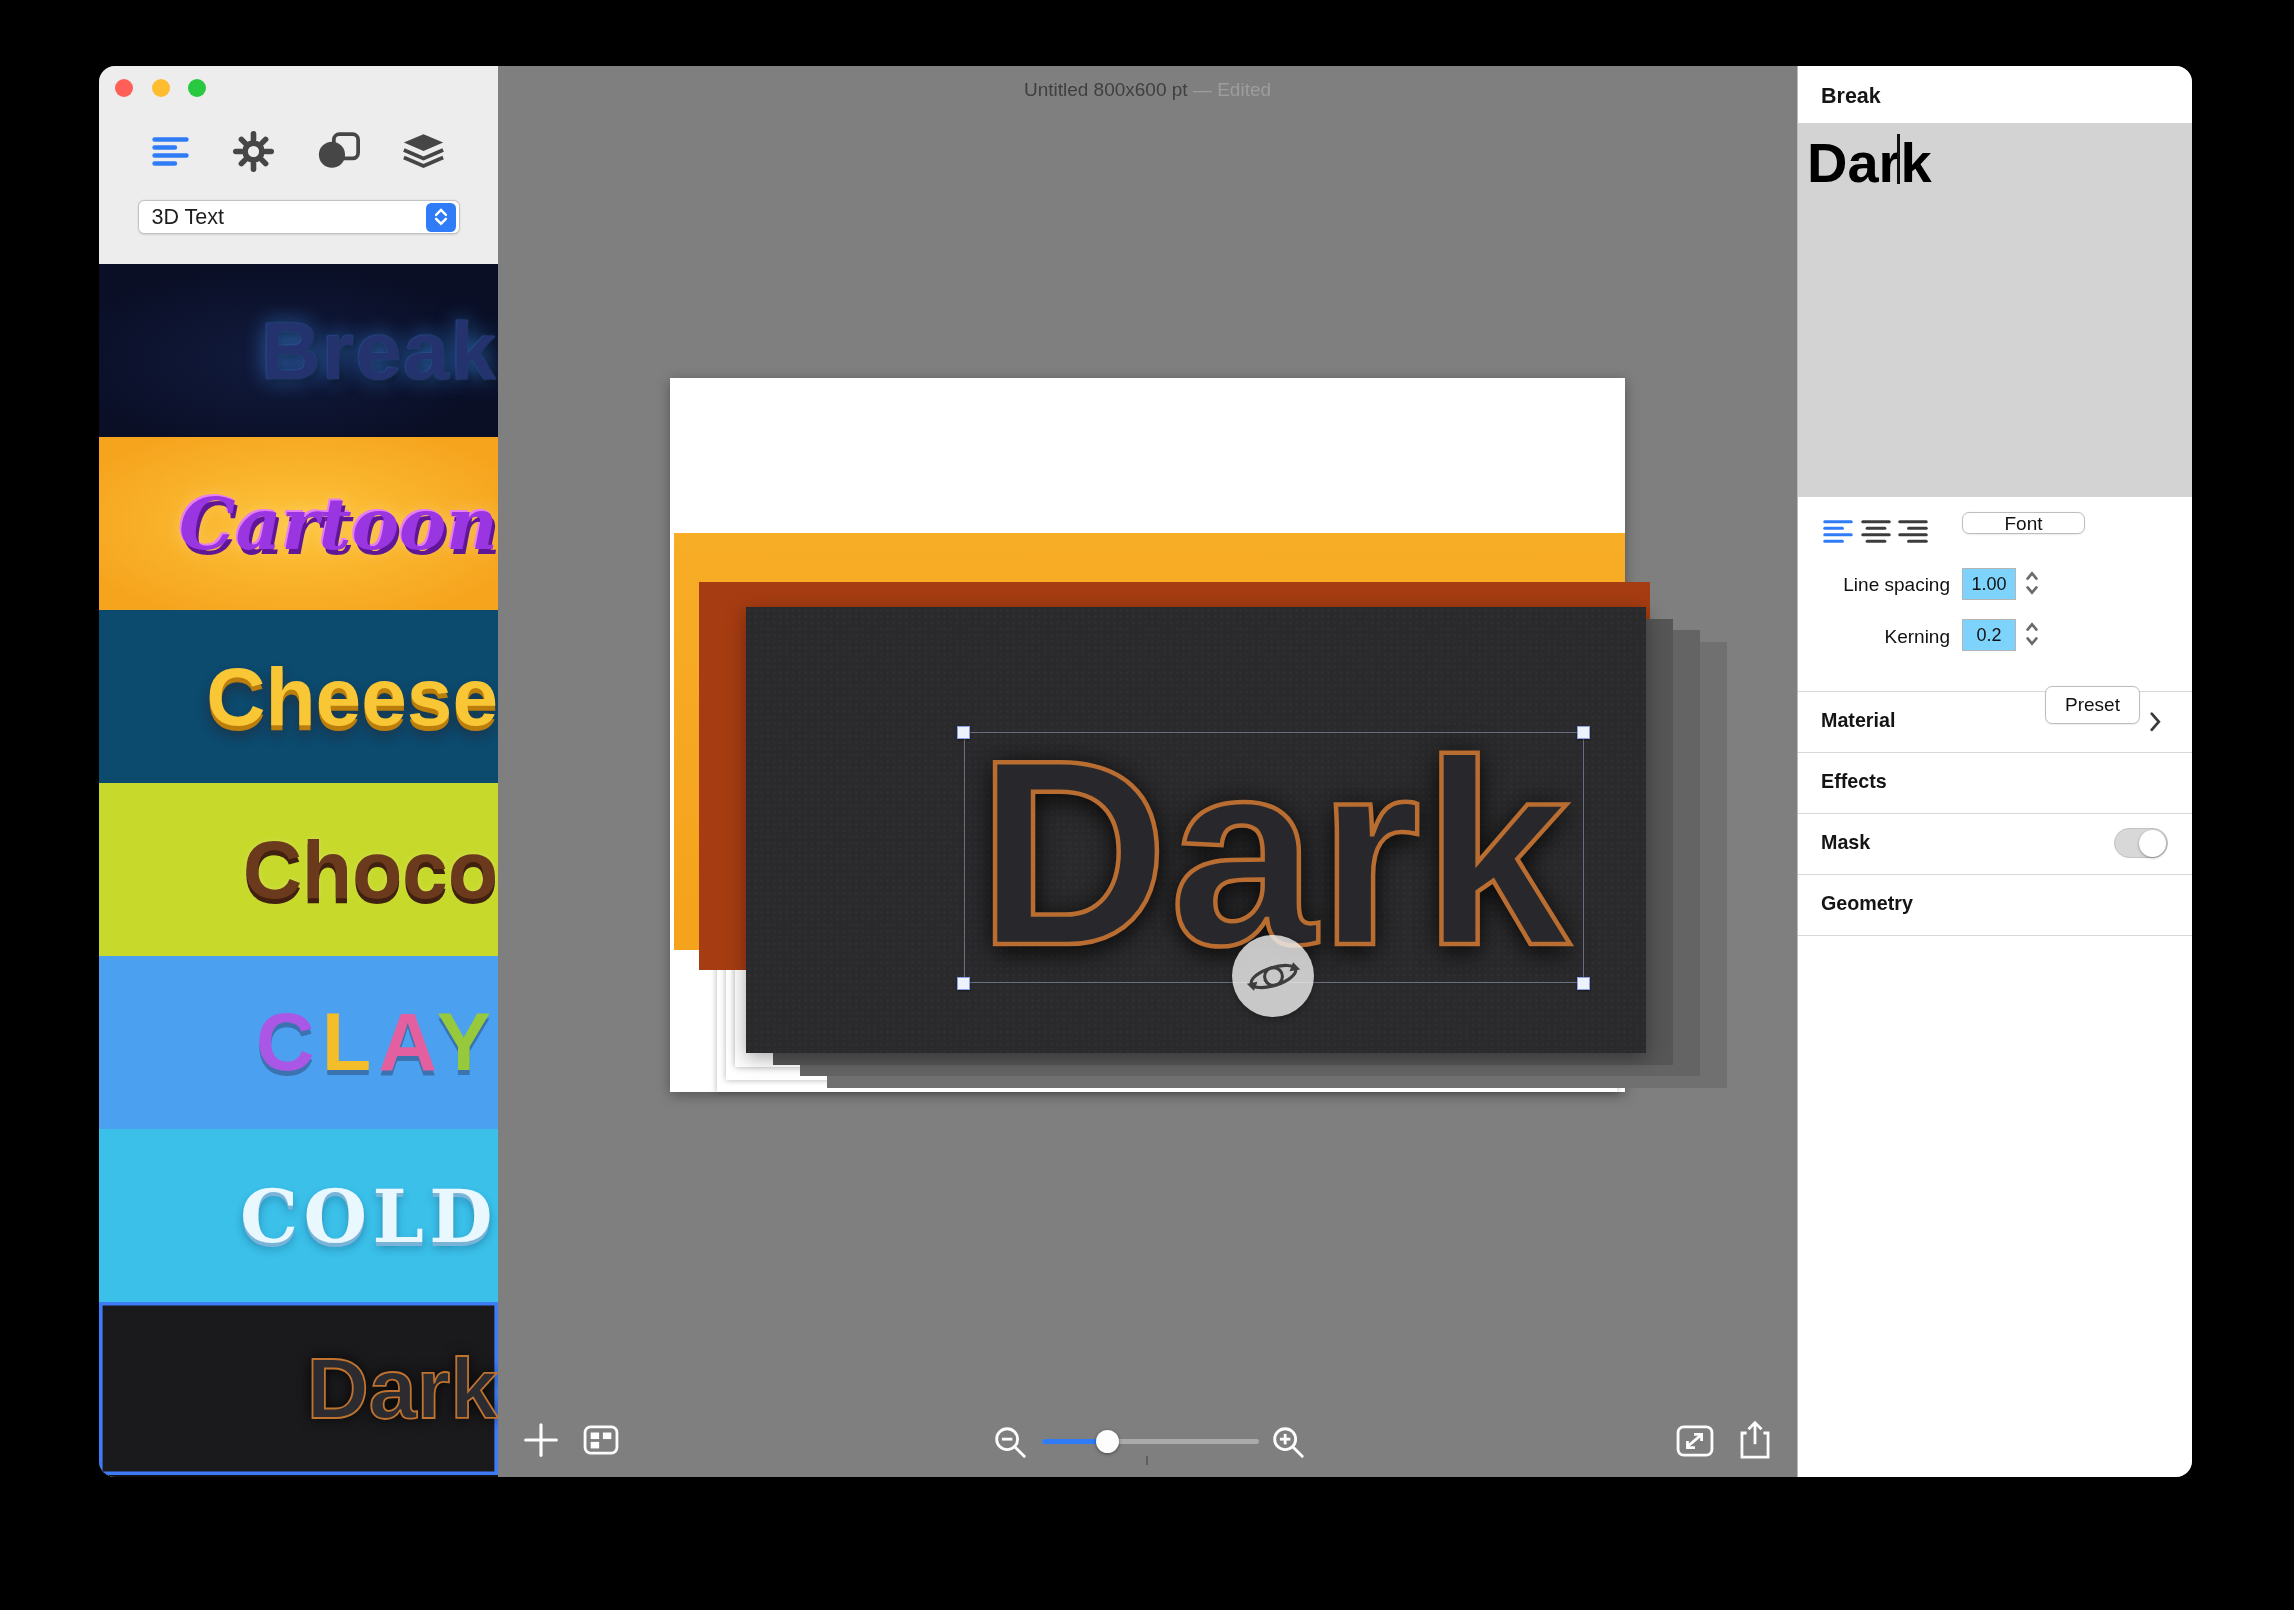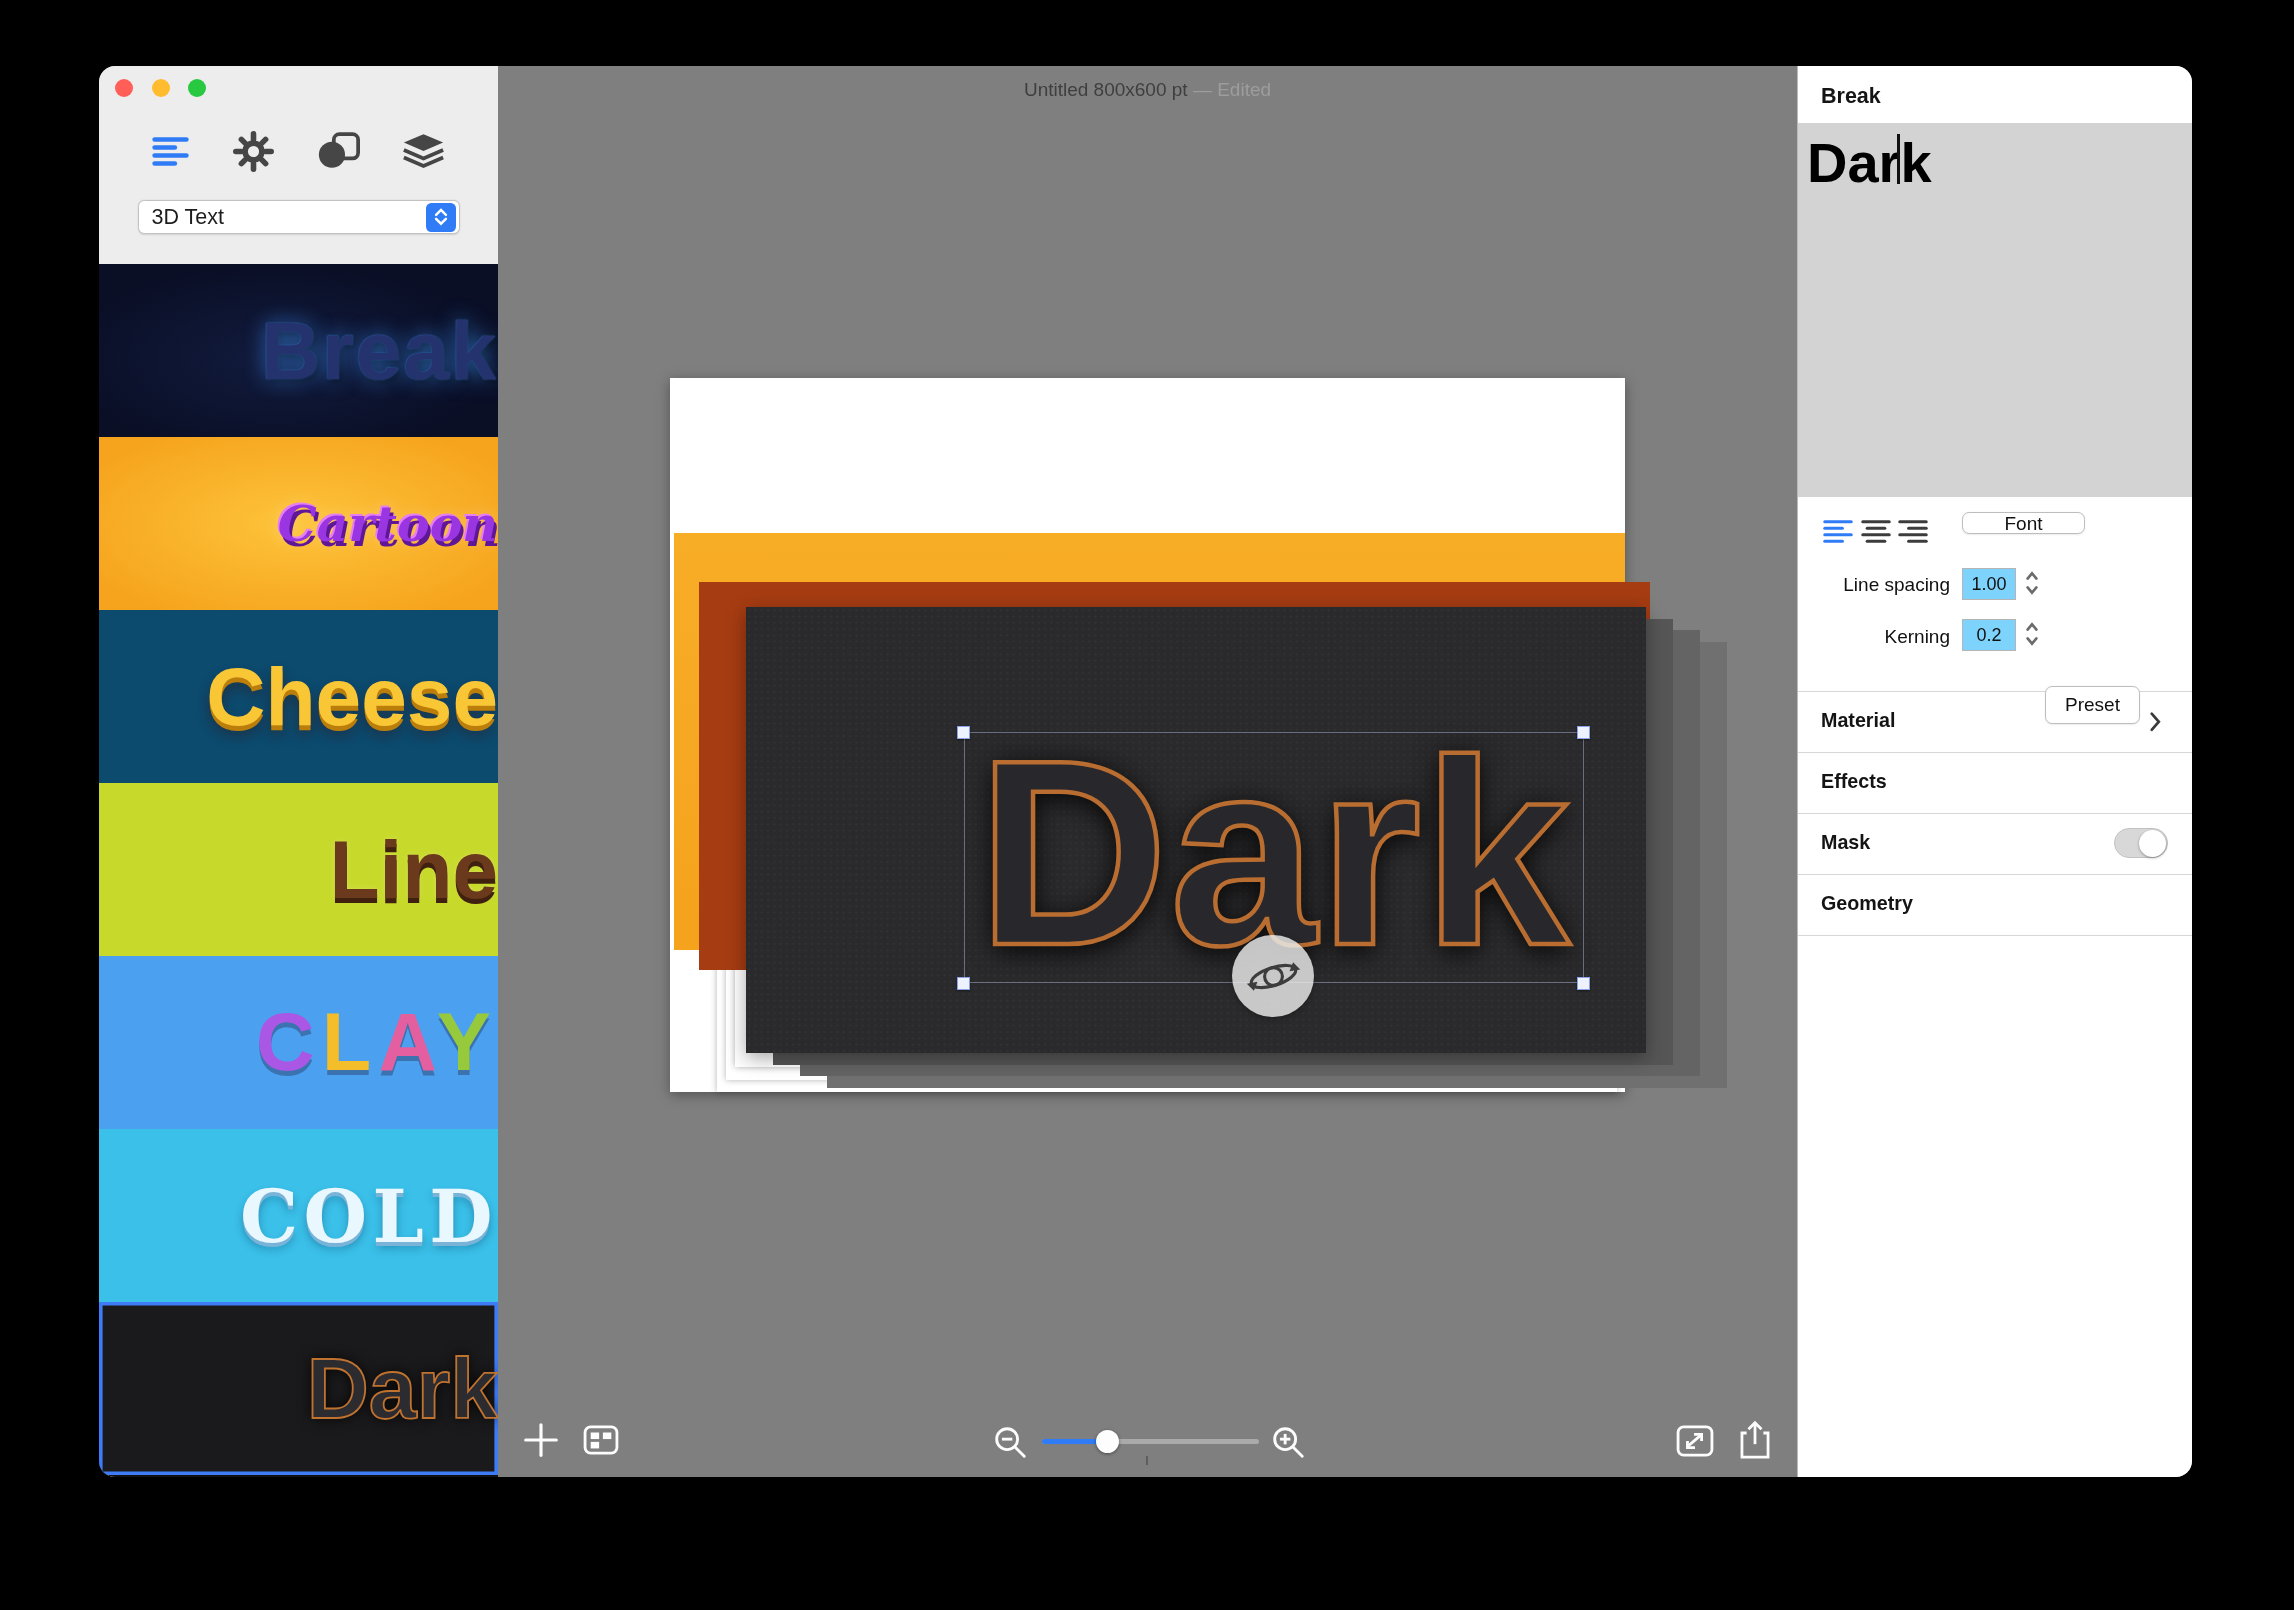--- a/index.html
+++ b/index.html
@@ -21,21 +21,21 @@
   .tpl{height:173px;display:flex;align-items:center;justify-content:flex-end;position:relative;cursor:pointer}
   .tpl-break{background:radial-gradient(ellipse at 45% 55%, #121b3e 0%, #0a0f26 70%)}
   .tpl-cartoon{background:radial-gradient(ellipse at center, #fdc43a 0%, #f6a41e 85%)}
   .tpl-cheese{background:#0c4a6e}
   .tpl-choco{background:#c7da2c}
   .tpl-clay{background:#4ba1ef}
   .tpl-cold{background:#3ac0e9}
   .tpl-dark{background:#1a1a1c}
   .tpl-dark.selected{box-shadow:inset 0 0 0 3.6px #3e7bf7}
   .txt-break{font-size:82px;font-weight:bold;color:#24336e;letter-spacing:1.8px;text-shadow:0 0 19.7px rgba(64,150,255,.65),1.8px 1.8px 7.2px #000,0 0 1.8px #4f8cff}
-  .txt-cartoon{font-family:"DejaVu Serif",serif;font-style:italic;font-weight:bold;font-size:49px;color:#9a35e2;text-shadow:2.7px 4.5px 0 #5f1697,-1.8px -1.8px 0 #e87ff0,0 0 16px rgba(255,255,255,.3)}
+  .txt-cartoon{font-family:"DejaVu Serif",serif;font-style:italic;font-weight:bold;font-size:71px;color:#9a35e2;text-shadow:2.7px 4.5px 0 #5f1697,-1.8px -1.8px 0 #e87ff0,0 0 16px rgba(255,255,255,.3)}
   .txt-cheese{font-size:82px;font-weight:bold;color:#f9c636;text-shadow:0 5.4px 0 #bc7e0b,0 9px 12.5px rgba(60,10,0,.4)}
   .txt-choco{font-size:82px;font-weight:bold;color:#6b3a1c;text-shadow:0 5.4px 0 #40200e,0 0 5.4px rgba(255,230,200,.25)}
   .txt-clay{font-size:81px;font-weight:bold;letter-spacing:7.2px}
   .txt-clay span{text-shadow:0 5.4px 0 rgba(30,30,60,.35)}
   .txt-cold{font-family:"DejaVu Serif",serif;font-weight:bold;font-size:73px;letter-spacing:5.4px;color:#e9f7ff;text-shadow:0 3.6px 0 #79b4d8,0 6.3px 9px rgba(0,40,80,.35)}
   .txt-dark{font-size:86px;font-weight:bold;color:#2b2b30;-webkit-text-stroke:1.8px #c0722f;text-shadow:0 0 14.3px rgba(0,0,0,.9)}
 
   
   .canvas{position:absolute;left:399px;top:0;width:1299px;height:100%;background:#7f7f7f}
   .doc-title{position:absolute;top:12.5px;left:0;width:100%;text-align:center;font-size:19px;color:#3f3f3f}
@@ -158,21 +158,21 @@
         <div class="tpl tpl-break">
           <span class="txt-break">Break</span>
         </div>
         <div class="tpl tpl-cartoon">
           <span class="txt-cartoon">Cartoon</span>
         </div>
         <div class="tpl tpl-cheese">
           <span class="txt-cheese">Cheese</span>
         </div>
         <div class="tpl tpl-choco">
-          <span class="txt-choco">Line</span>
+          <span class="txt-choco">Choco</span>
         </div>
         <div class="tpl tpl-clay">
           <span class="txt-clay"><span style="color:#ab57e6">C</span><span style="color:#f4bd2a">L</span><span style="color:#e45f9f">A</span><span style="color:#97c93c">Y</span></span>
         </div>
         <div class="tpl tpl-cold">
           <span class="txt-cold">COLD</span>
         </div>
         <div class="tpl tpl-dark selected">
           <span class="txt-dark">Dark</span>
         </div>

